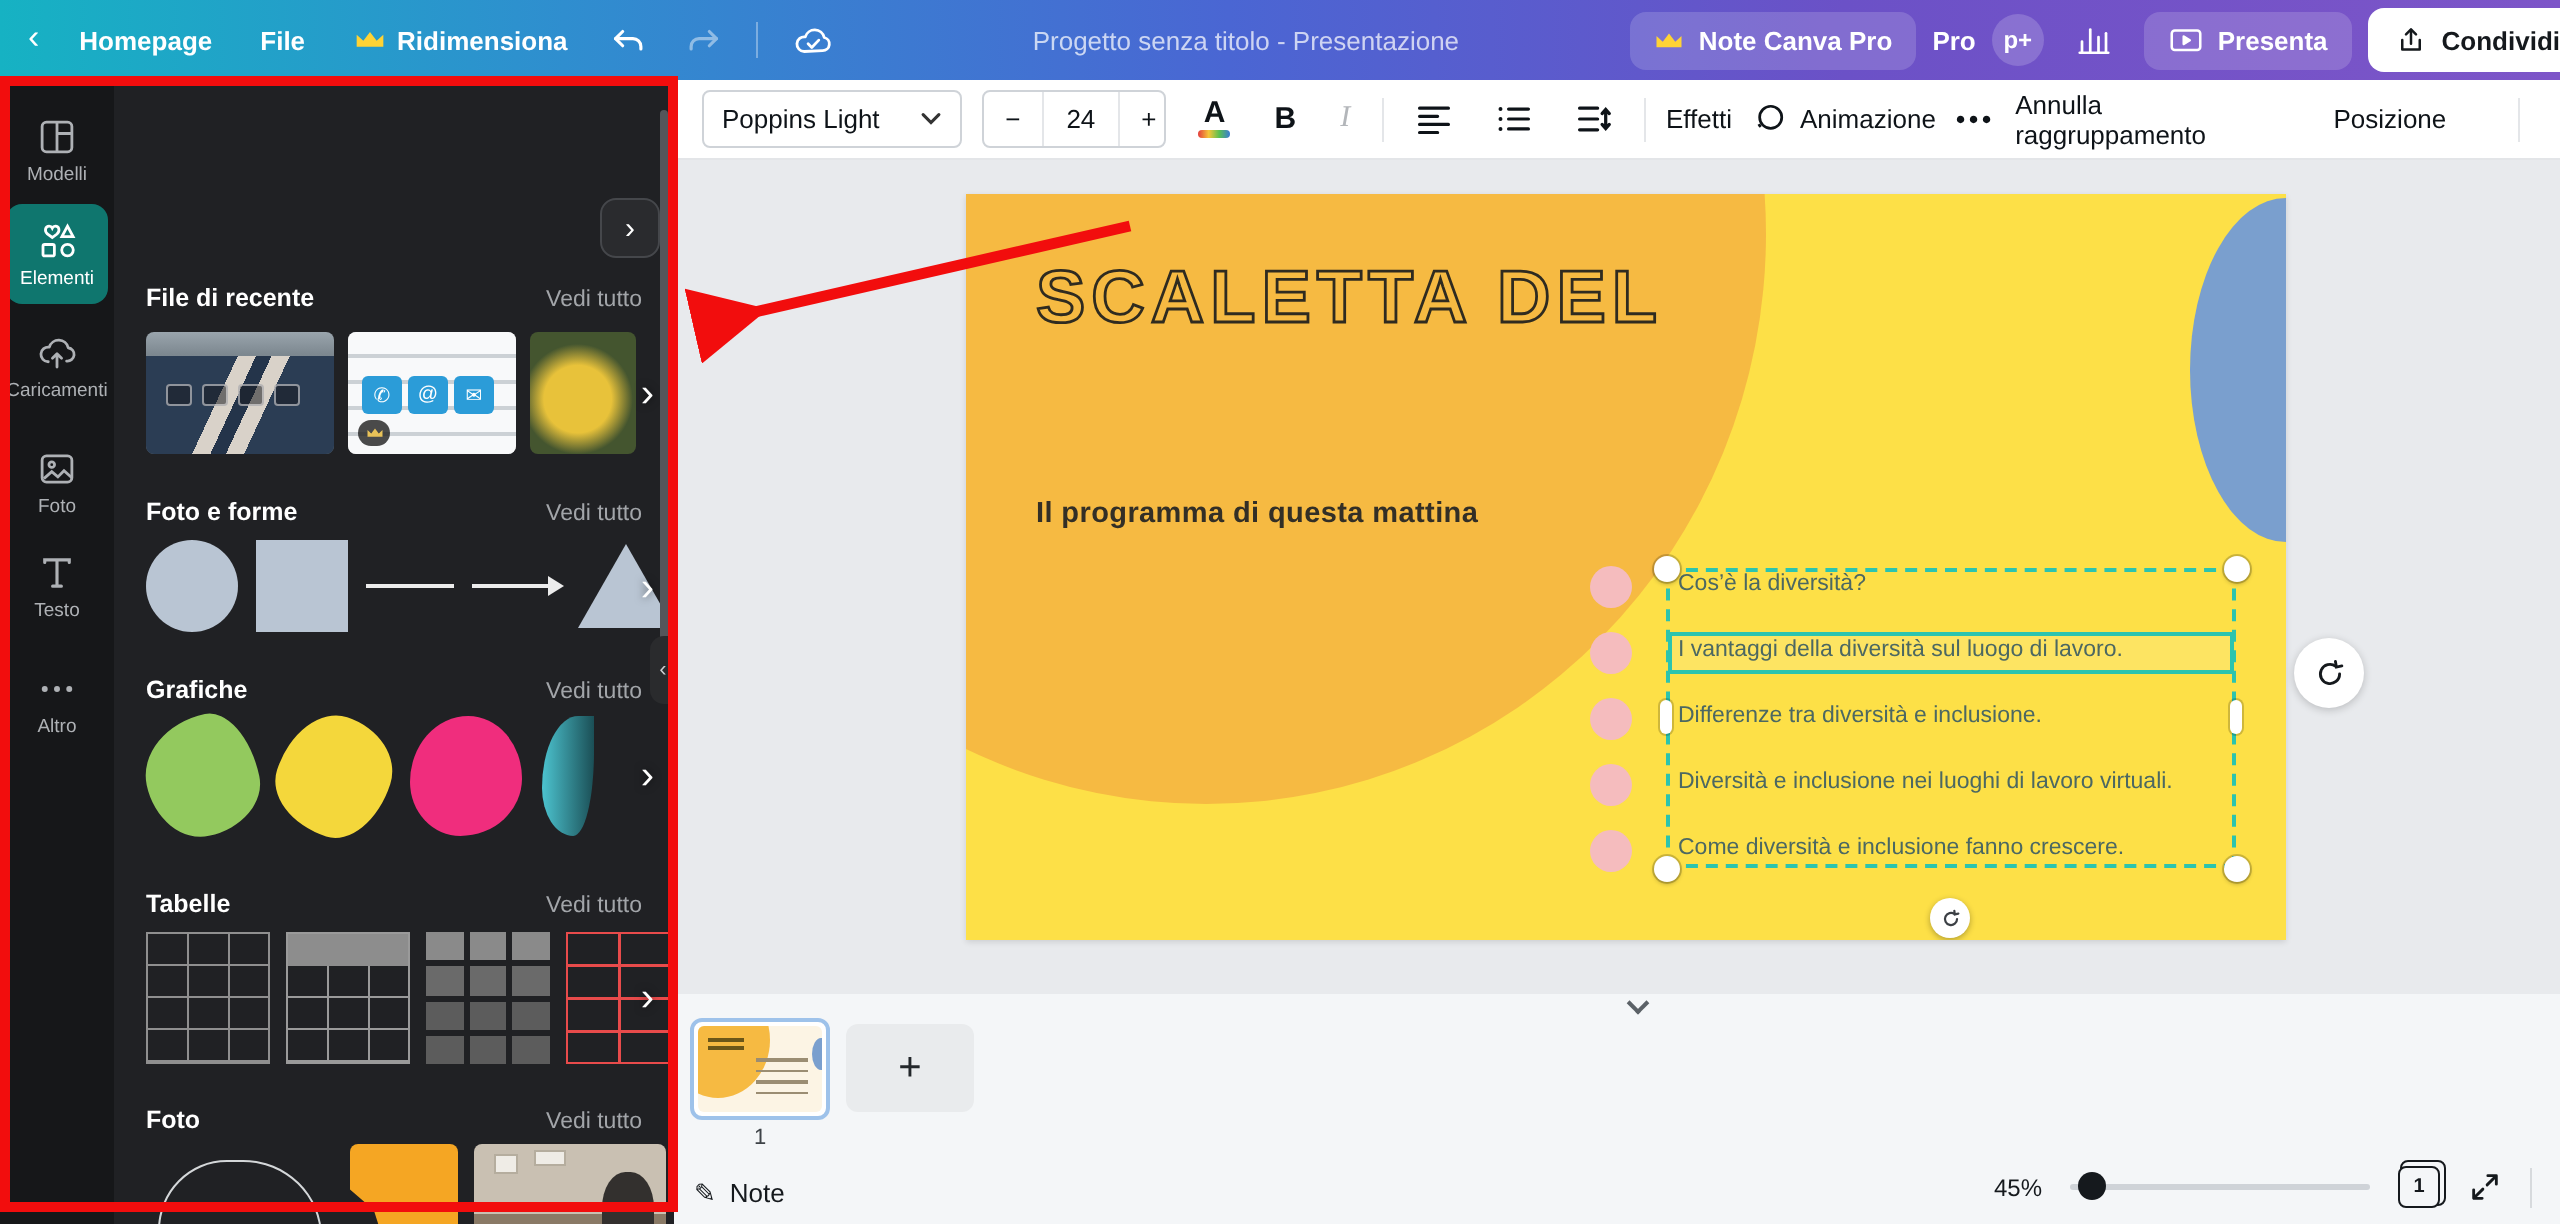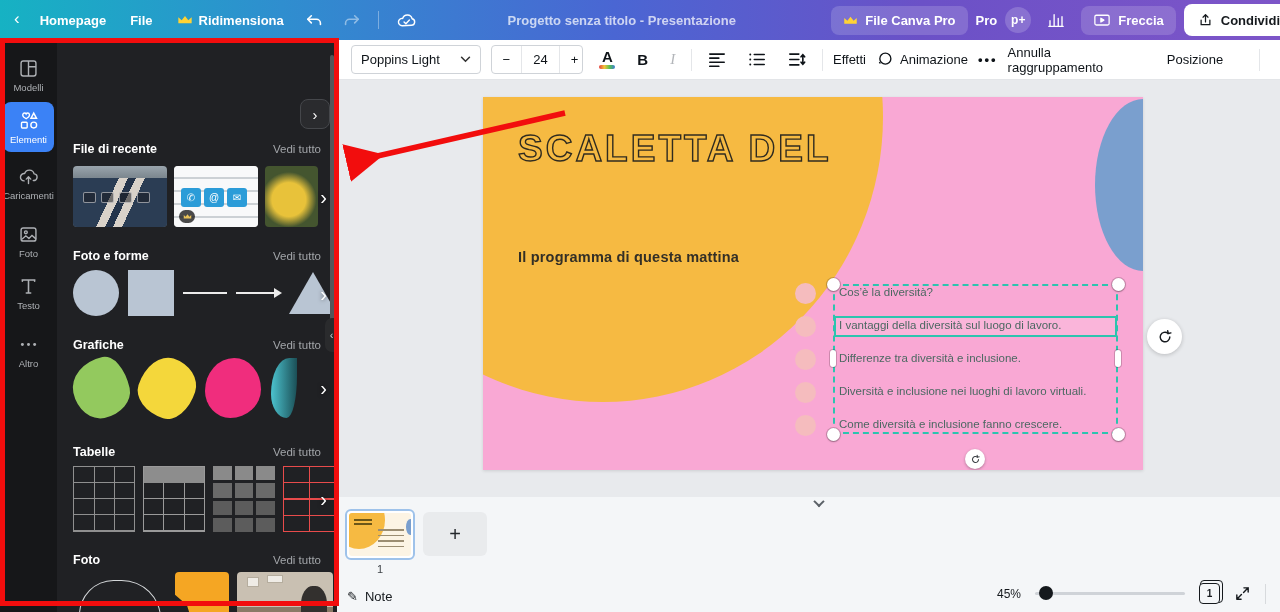--- a/index.html
+++ b/index.html
@@ -8,21 +8,21 @@
   
   .topbar { position:absolute; left:0; top:0; width:1280px; height:40px;
     background:linear-gradient(90deg,#16b2c3 0%,#2f8ecf 22%,#4a66d3 48%,#6b51c7 72%,#7d55c8 100%);
     display:flex; align-items:center; color:#fff; font-size:13px; font-weight:700; z-index:5; overflow:hidden; }
   .tb-left { display:flex; align-items:center; gap:4px; padding-left:12px; }
   .tb-item { padding:6px 10px; border-radius:6px; cursor:pointer; display:flex; align-items:center; gap:6px; white-space:nowrap; }
   .tb-back { font-size:17px; font-weight:400; padding:2px 6px 4px 2px; }
   .tb-divider { width:1px; height:18px; background:rgba(255,255,255,.35); margin:0 6px; }
   .tb-iconbtn { padding:5px 7px; display:flex; align-items:center; }
   .dim { opacity:.45; }
-  .tb-title { position:absolute; left:50%; transform:translateX(-58%); color:rgba(255,255,255,.72); font-weight:700; }
+  .tb-title { position:absolute; left:50%; transform:translateX(-58%); color:rgba(255,255,255,.72); font-weight:400; }
   .tb-right { position:absolute; right:0; top:0; height:40px; display:flex; align-items:center; gap:8px; padding-right:0; }
   .btn-ghost { background:rgba(255,255,255,.16); border-radius:8px; padding:7px 12px; display:flex; gap:7px; align-items:center; }
   .avatar-circle { width:26px; height:26px; border-radius:50%; background:rgba(255,255,255,.18); display:flex; align-items:center; justify-content:center; font-size:12px; }
   .btn-share { background:#fff; color:#15191d; border-radius:8px; padding:8px 14px; display:flex; gap:8px; align-items:center; margin-right:-14px; }
 
   
   .toolbar { position:absolute; left:337px; top:40px; width:943px; height:40px; background:#fff;
     border-bottom:1px solid #e3e5e8; display:flex; align-items:center; gap:10px; padding:0 14px; font-size:13px; color:#0e1318; z-index:4; }
   .font-select { display:flex; align-items:center; justify-content:space-between; width:138px; height:29px;
     border:1px solid #cfd3d8; border-radius:4px; padding:0 9px; font-size:13px; }
@@ -37,21 +37,21 @@
   .italic-i { font-style:italic; font-family:"Liberation Serif",serif; font-size:15px; color:#b3b6ba; }
   .v-div { width:1px; height:22px; background:#e4e6e9; }
   .toolbar-right { margin-left:auto; display:flex; align-items:center; gap:36px; padding-right:6px; }
   .anim { display:flex; align-items:center; gap:7px; }
   .dots { letter-spacing:2px; font-weight:700; }
 
   
   .rail { position:absolute; left:0; top:40px; width:57px; height:572px; background:#161719; z-index:3; }
   .rail-item { position:absolute; left:3px; width:51px; height:50px; border-radius:8px; color:#aeb1b5;
     display:flex; flex-direction:column; align-items:center; justify-content:center; gap:3px; font-size:9.5px; }
-  .rail-item.active { background:#3b82f6; color:#fff; }
+  .rail-item.active { background:#0f766e; color:#fff; }
   .rail-item svg { display:block; }
 
   
   .panel { position:absolute; left:57px; top:40px; width:280px; height:572px; background:#202124; z-index:3; overflow:hidden; color:#fff; }
   .search-box { position:absolute; left:16px; top:17px; width:239px; height:30px; background:#fff; border-radius:8px;
     display:flex; align-items:center; padding:0 9px; gap:7px; }
   .search-box input { border:none; outline:none; font-size:12.5px; width:100%; color:#111; font-family:"Liberation Sans",sans-serif; }
   .search-box input::placeholder { color:#7d8085; }
   .chips { position:absolute; left:16px; top:59px; display:flex; gap:7px; }
   .chip { background:#2a2b2e; border:1px solid #45474b; color:#e2e3e5; border-radius:8px; height:30px;
@@ -114,21 +114,21 @@
   .f-desk { width:96px; background:linear-gradient(#c9c0b2 0 58%,#8a7a66 58%); }
   .f-desk .frame { position:absolute; background:#efece6; border:1px solid #b5ad9e; }
   .f-desk .person { position:absolute; right:6px; top:14px; width:26px; height:40px; background:#33302e; border-radius:45% 45% 20% 20%; }
 
   .panel-scroll { position:absolute; right:3px; top:15px; width:4px; height:276px; border-radius:2px; background:#53565a; }
   .collapse-tab { position:absolute; right:-1px; top:278px; width:13px; height:34px; background:#2a2b2d;
     border-radius:7px 0 0 7px; color:#cdd0d3; display:flex; align-items:center; justify-content:center; font-size:11px; }
 
   
   .workspace { position:absolute; left:337px; top:80px; width:943px; height:417px; background:#e8eaed; z-index:1; }
-  .slide { position:absolute; left:146px; top:17px; width:660px; height:373px; background:#f9a8d4; box-shadow:0 1px 3px rgba(0,0,0,.12); overflow:hidden; }
+  .slide { position:absolute; left:146px; top:17px; width:660px; height:373px; background:#fde047; box-shadow:0 1px 3px rgba(0,0,0,.12); overflow:hidden; }
   .blob-orange { position:absolute; left:-160px; top:-265px; width:560px; height:570px; border-radius:50%; background:#f6ba42; }
   .blob-blue { position:absolute; right:-48px; top:2px; width:96px; height:172px; border-radius:50%; background:#7a9fce; }
   .slide-title { position:absolute; left:35px; top:28px; font-size:37px; font-weight:700; letter-spacing:3px; line-height:47px;
     color:transparent; -webkit-text-stroke:1.4px #2f2b20; }
   .slide-sub { position:absolute; left:35px; top:152px; font-size:14.5px; font-weight:700; color:#332f26; letter-spacing:.2px; }
   .dot { position:absolute; width:21px; height:21px; border-radius:50%; background:#f5bcbe; left:312px; }
   .bullet-line { position:absolute; left:356px; font-size:11.5px; color:#4c6862; white-space:nowrap; }
   .sel-box { position:absolute; left:350px; top:187px; width:285px; height:150px; border:2px dashed #2cc4ae; }
   .hl-box { position:absolute; left:351px; top:219px; width:283px; height:21px; border:2px solid #2cc4ae; background:rgba(255,255,255,.15); }
   .handle { position:absolute; width:13px; height:13px; border-radius:50%; background:#fff; box-shadow:0 0 0 1px rgba(0,0,0,.18),0 1px 2px rgba(0,0,0,.25); }
@@ -199,39 +199,39 @@
           <path d="M9.2 13.6 l2.1 2.1 4-4.2"></path>
         </svg>
     </span>
   </div>
   <span class="tb-title">Progetto senza titolo - Presentazione</span>
   <div class="tb-right">
     <span class="btn-ghost">
       <svg width="15" height="11" viewBox="0 0 24 16">
           <path d="M2 13 L2 4 L7 8.5 L12 2 L17 8.5 L22 4 L22 13 Z" fill="#ffd335"></path>
         </svg>
-      <span>File Canva Pro</span>
+      <span>Note Canva Pro</span>
     </span>
     <span>Pro</span>
     <span class="avatar-circle">p+</span>
     <span class="tb-iconbtn">
       <svg width="20" height="18" viewBox="0 0 24 24" fill="none" stroke="#fff" stroke-width="1.8" stroke-linecap="round">
           <path d="M4 20 V20 M4 20 V13"></path>
           <path d="M9.5 20 V5"></path>
           <path d="M15 20 V10"></path>
           <path d="M20 20 V7.5"></path>
           <path d="M2.5 20.5 h19"></path>
         </svg>
     </span>
     <span class="btn-ghost">
       <svg width="18" height="15" viewBox="0 0 24 20" fill="none" stroke="#fff" stroke-width="1.7" stroke-linejoin="round">
           <rect x="2.5" y="3" width="19" height="13" rx="2"></rect>
           <path d="M10.5 7 l4 2.5 -4 2.5 z" fill="#fff"></path>
         </svg>
-      <span>Freccia</span>
+      <span>Presenta</span>
     </span>
     <span class="btn-share">
       <svg width="15" height="16" viewBox="0 0 24 24" fill="none" stroke="#15191d" stroke-width="2" stroke-linecap="round" stroke-linejoin="round">
           <path d="M12 15 V4"></path>
           <path d="M8 7.5 L12 3.5 L16 7.5"></path>
           <path d="M5 12 v7.5 h14 V12"></path>
         </svg>
       <span>Condividi</span>
     </span>
   </div>

